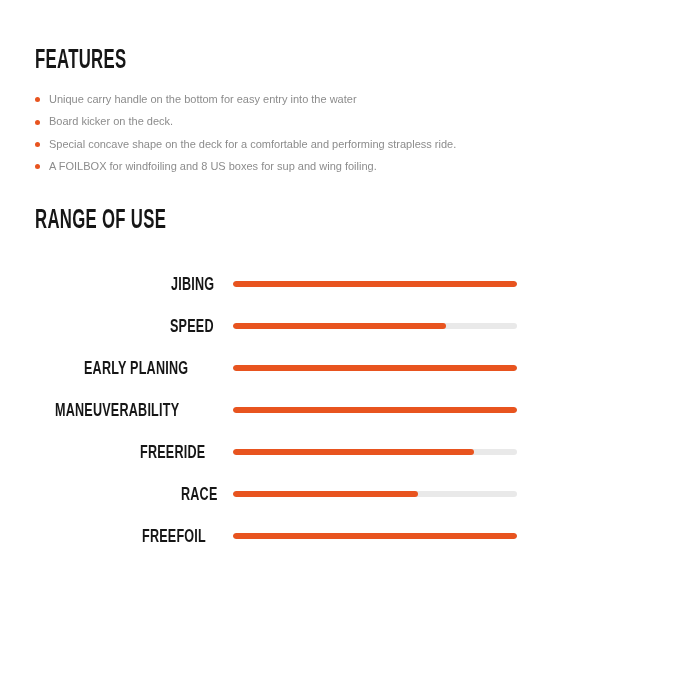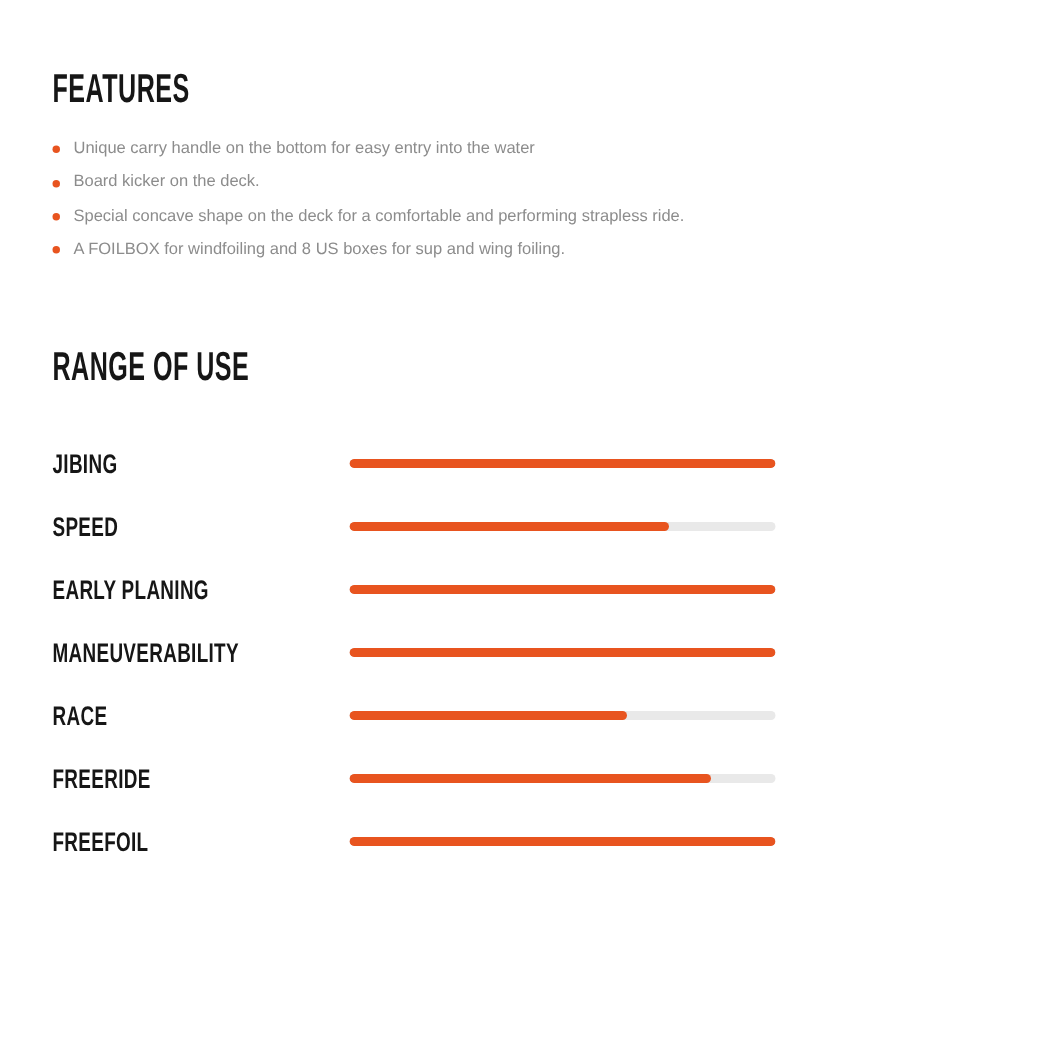--- a/index.html
+++ b/index.html
@@ -41,33 +41,34 @@
     font-size:11px;
     color:var(--body-text);
   }
   .bullet-dot{
     flex:0 0 auto;
     width:5px;height:5px;border-radius:50%;
     background:var(--accent);
     margin-right:9px;
     margin-top:1px;
   }
-  h2.section-title{margin-top:53px;}
+  h2.section-title{margin-top:28px;}
   .rou-chart{margin-top:30px;}
   .chart-row{
     display:flex;
     align-items:center;
     height:42px;
   }
   .chart-row-label{
     flex:0 0 198px;
     font-size:18px;
     line-height:18px;
     color:var(--heading);
     font-weight:700;
+    text-align:right;
   }
   .chart-row-label .cond{transform:scaleX(0.70);letter-spacing:0.3px;}
   .bar-track{
     width:392px;
     height:6px;
     border-radius:3px;
     background:var(--track);
     position:relative;
     overflow:hidden;
   }
@@ -124,29 +125,29 @@
           <div class="bar-fill" style="width: 100%;"></div>
         </div>
       </div>
       <div class="chart-row">
         <div class="chart-row-label"><span class="cond">MANEUVERABILITY</span></div>
         <div class="bar-track">
           <div class="bar-fill" style="width: 100%;"></div>
         </div>
       </div>
       <div class="chart-row">
+        <div class="chart-row-label"><span class="cond">FREERIDE</span></div>
+        <div class="bar-track">
+          <div class="bar-fill" style="width: 85%;"></div>
+        </div>
+      </div>
+      <div class="chart-row">
         <div class="chart-row-label"><span class="cond">RACE</span></div>
         <div class="bar-track">
           <div class="bar-fill" style="width: 65%;"></div>
-        </div>
-      </div>
-      <div class="chart-row">
-        <div class="chart-row-label"><span class="cond">FREERIDE</span></div>
-        <div class="bar-track">
-          <div class="bar-fill" style="width: 85%;"></div>
         </div>
       </div>
       <div class="chart-row">
         <div class="chart-row-label"><span class="cond">FREEFOIL</span></div>
         <div class="bar-track">
           <div class="bar-fill" style="width: 100%;"></div>
         </div>
       </div>
     </div>
 

